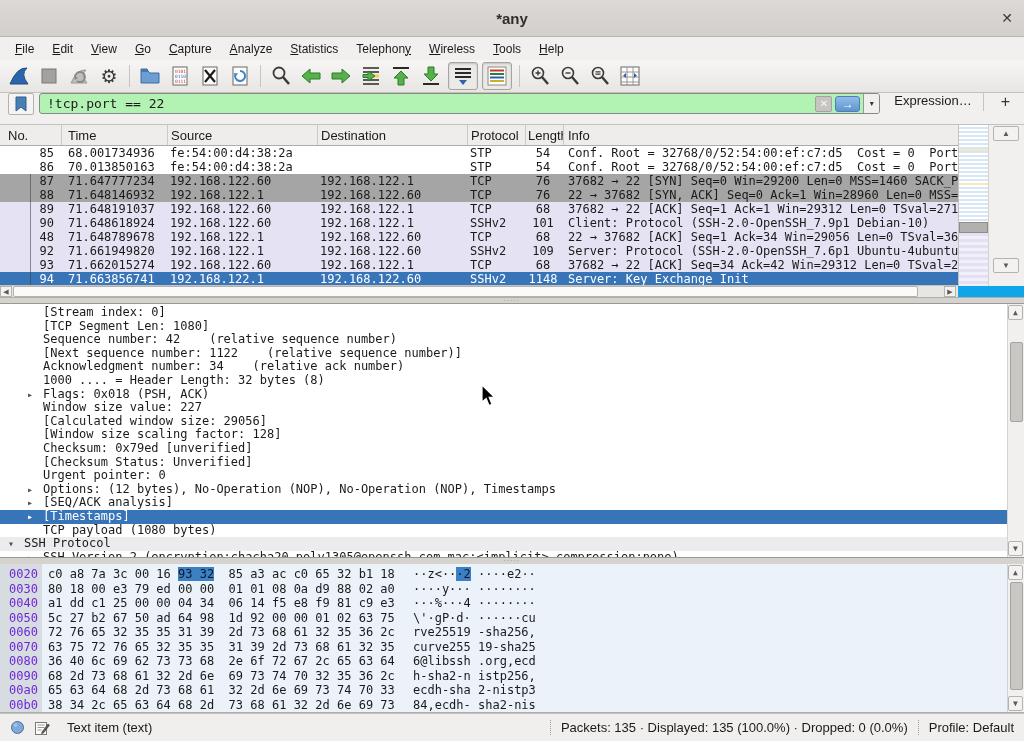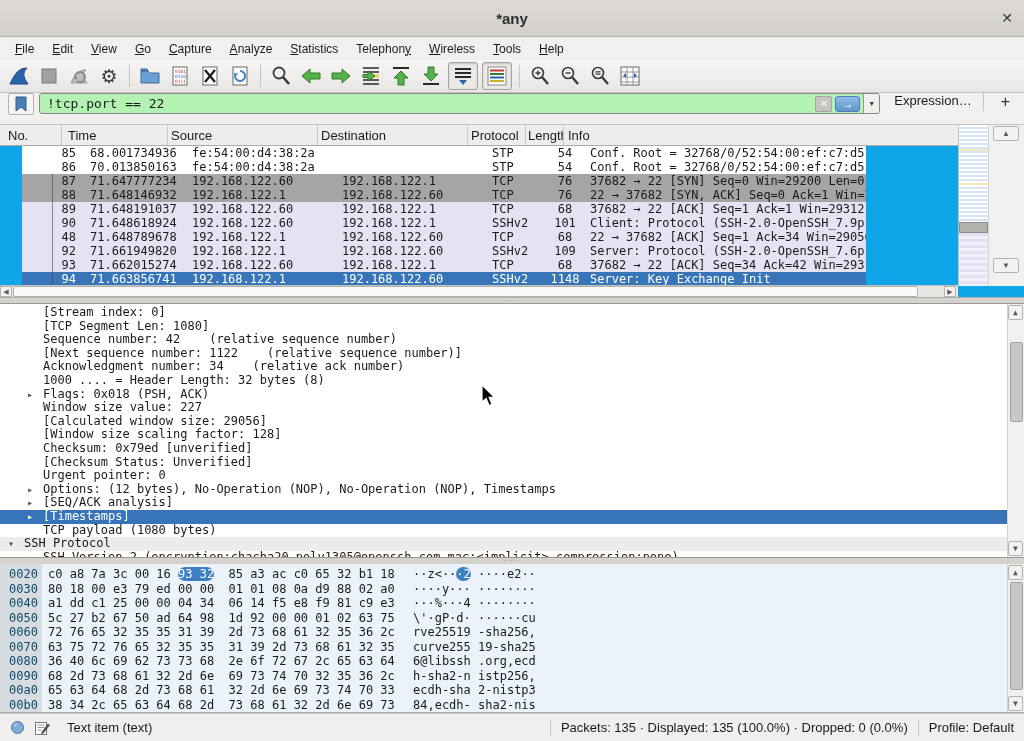--- a/index.html
+++ b/index.html
@@ -37,21 +37,21 @@
     color:#fff;font-size:12px;font-weight:bold;display:flex;align-items:center;justify-content:center;margin-right:3px;}
   .f-caret{width:16px;height:21px;background:#f0efed;border-left:1px solid #9a9896;color:#333;font-size:8px;
     display:flex;align-items:center;justify-content:center;}
   .expr-label{font-size:13px;margin-left:14px;white-space:nowrap;}
   .fsep{width:1px;height:18px;background:#c6c4c1;margin:0 11px;}
   .add-btn{font-size:16px;color:#333;padding:0 6px;}
   
   .packetlist{height:173px;position:relative;background:#0ea5e9;border-bottom:1px solid #b0aeab;}
   .plheader{height:21px;background:#efedeb;border-bottom:1px solid #aeacaa;display:flex;font-size:13px;}
   .hcell{border-right:1px solid #cbc9c6;overflow:hidden;white-space:nowrap;display:flex;align-items:center;flex-shrink:0;}
-  .rows{position:relative;height:140px;overflow:hidden;width:844px;margin-left:22px;}
+  .rows{position:relative;height:140px;overflow:hidden;width:958px;}
   .prow{display:flex;height:14px;line-height:14px;font-family:"DejaVu Sans Mono",monospace;font-size:12px;white-space:pre;}
   .c{overflow:hidden;flex-shrink:0;}
   .w-no{width:62px;text-align:right;padding-right:8px;}
   .w-time{width:106px;padding-left:6px;}
   .w-src{width:150px;padding-left:2px;}
   .w-dst{width:150px;padding-left:2px;}
   .w-proto{width:58px;padding-left:2px;}
   .w-len{width:38px;text-align:center;padding-right:4px;}
   .w-info{flex:1;padding-left:4px;overflow:hidden;}
   .h-no{width:62px;padding-left:8px;}
@@ -95,24 +95,24 @@
   .dline.shaded{background:#ececec;}
   .d-scroll{position:absolute;top:0;right:0;width:17px;height:100%;background:#f1f0ee;border-left:1px solid #d5d3d0;}
   .d-scroll .up{top:1px;} .d-scroll .dn{bottom:1px;}
   .d-scroll .sbtn{width:15px;left:0;}
   .d-thumb{position:absolute;left:2px;top:38px;width:13px;height:80px;background:#c9c7c4;border:1px solid #a5a3a0;border-radius:2px;}
   
   .hexpane{height:149px;background:#ebf2f9;border-bottom:1px solid #b0aeab;overflow:hidden;position:relative;
     font-family:"DejaVu Sans Mono",monospace;font-size:12px;padding-top:3px;}
   .hgutter{position:absolute;left:0;top:0;bottom:0;width:42px;background:#d7dce1;}
   .hrow{display:flex;height:14.5px;line-height:14.5px;white-space:pre;position:relative;}
-  .hoff{width:48px;color:#0c4a6e;padding-left:9px;flex-shrink:0;}
+  .hoff{width:48px;color:#6d28d9;padding-left:9px;flex-shrink:0;}
   .hhex{width:365px;flex-shrink:0;overflow:hidden;}
   .hascii{flex-shrink:0;overflow:hidden;}
-  .hl{background:#3c80c4;color:#ffffff;border-radius:7px;}
+  .hl{background:#3c80c4;color:#0f172a;}
   .x-scroll{position:absolute;top:0;right:0;width:17px;height:100%;background:#f1f0ee;border-left:1px solid #d5d3d0;}
   .x-scroll .sbtn{width:15px;left:0;}
   .x-scroll .up{top:1px;} .x-scroll .dn{bottom:1px;}
   .x-thumb{position:absolute;left:2px;top:18px;width:13px;height:108px;background:#c9c7c4;border:1px solid #a5a3a0;border-radius:2px;}
   
   .statusbar{height:28px;background:#f0efed;border-top:1px solid #c4c2bf;display:flex;align-items:center;font-size:13px;padding:0 10px;}
   .sb-icon{margin-right:9px;display:flex;align-items:center;}
   .sb-left-text{margin-left:8px;}
   .sb-spacer{flex:1;}
   .sb-sep{width:1px;height:15px;border-left:1px dotted #9a9a9a;margin:0 10px;}

